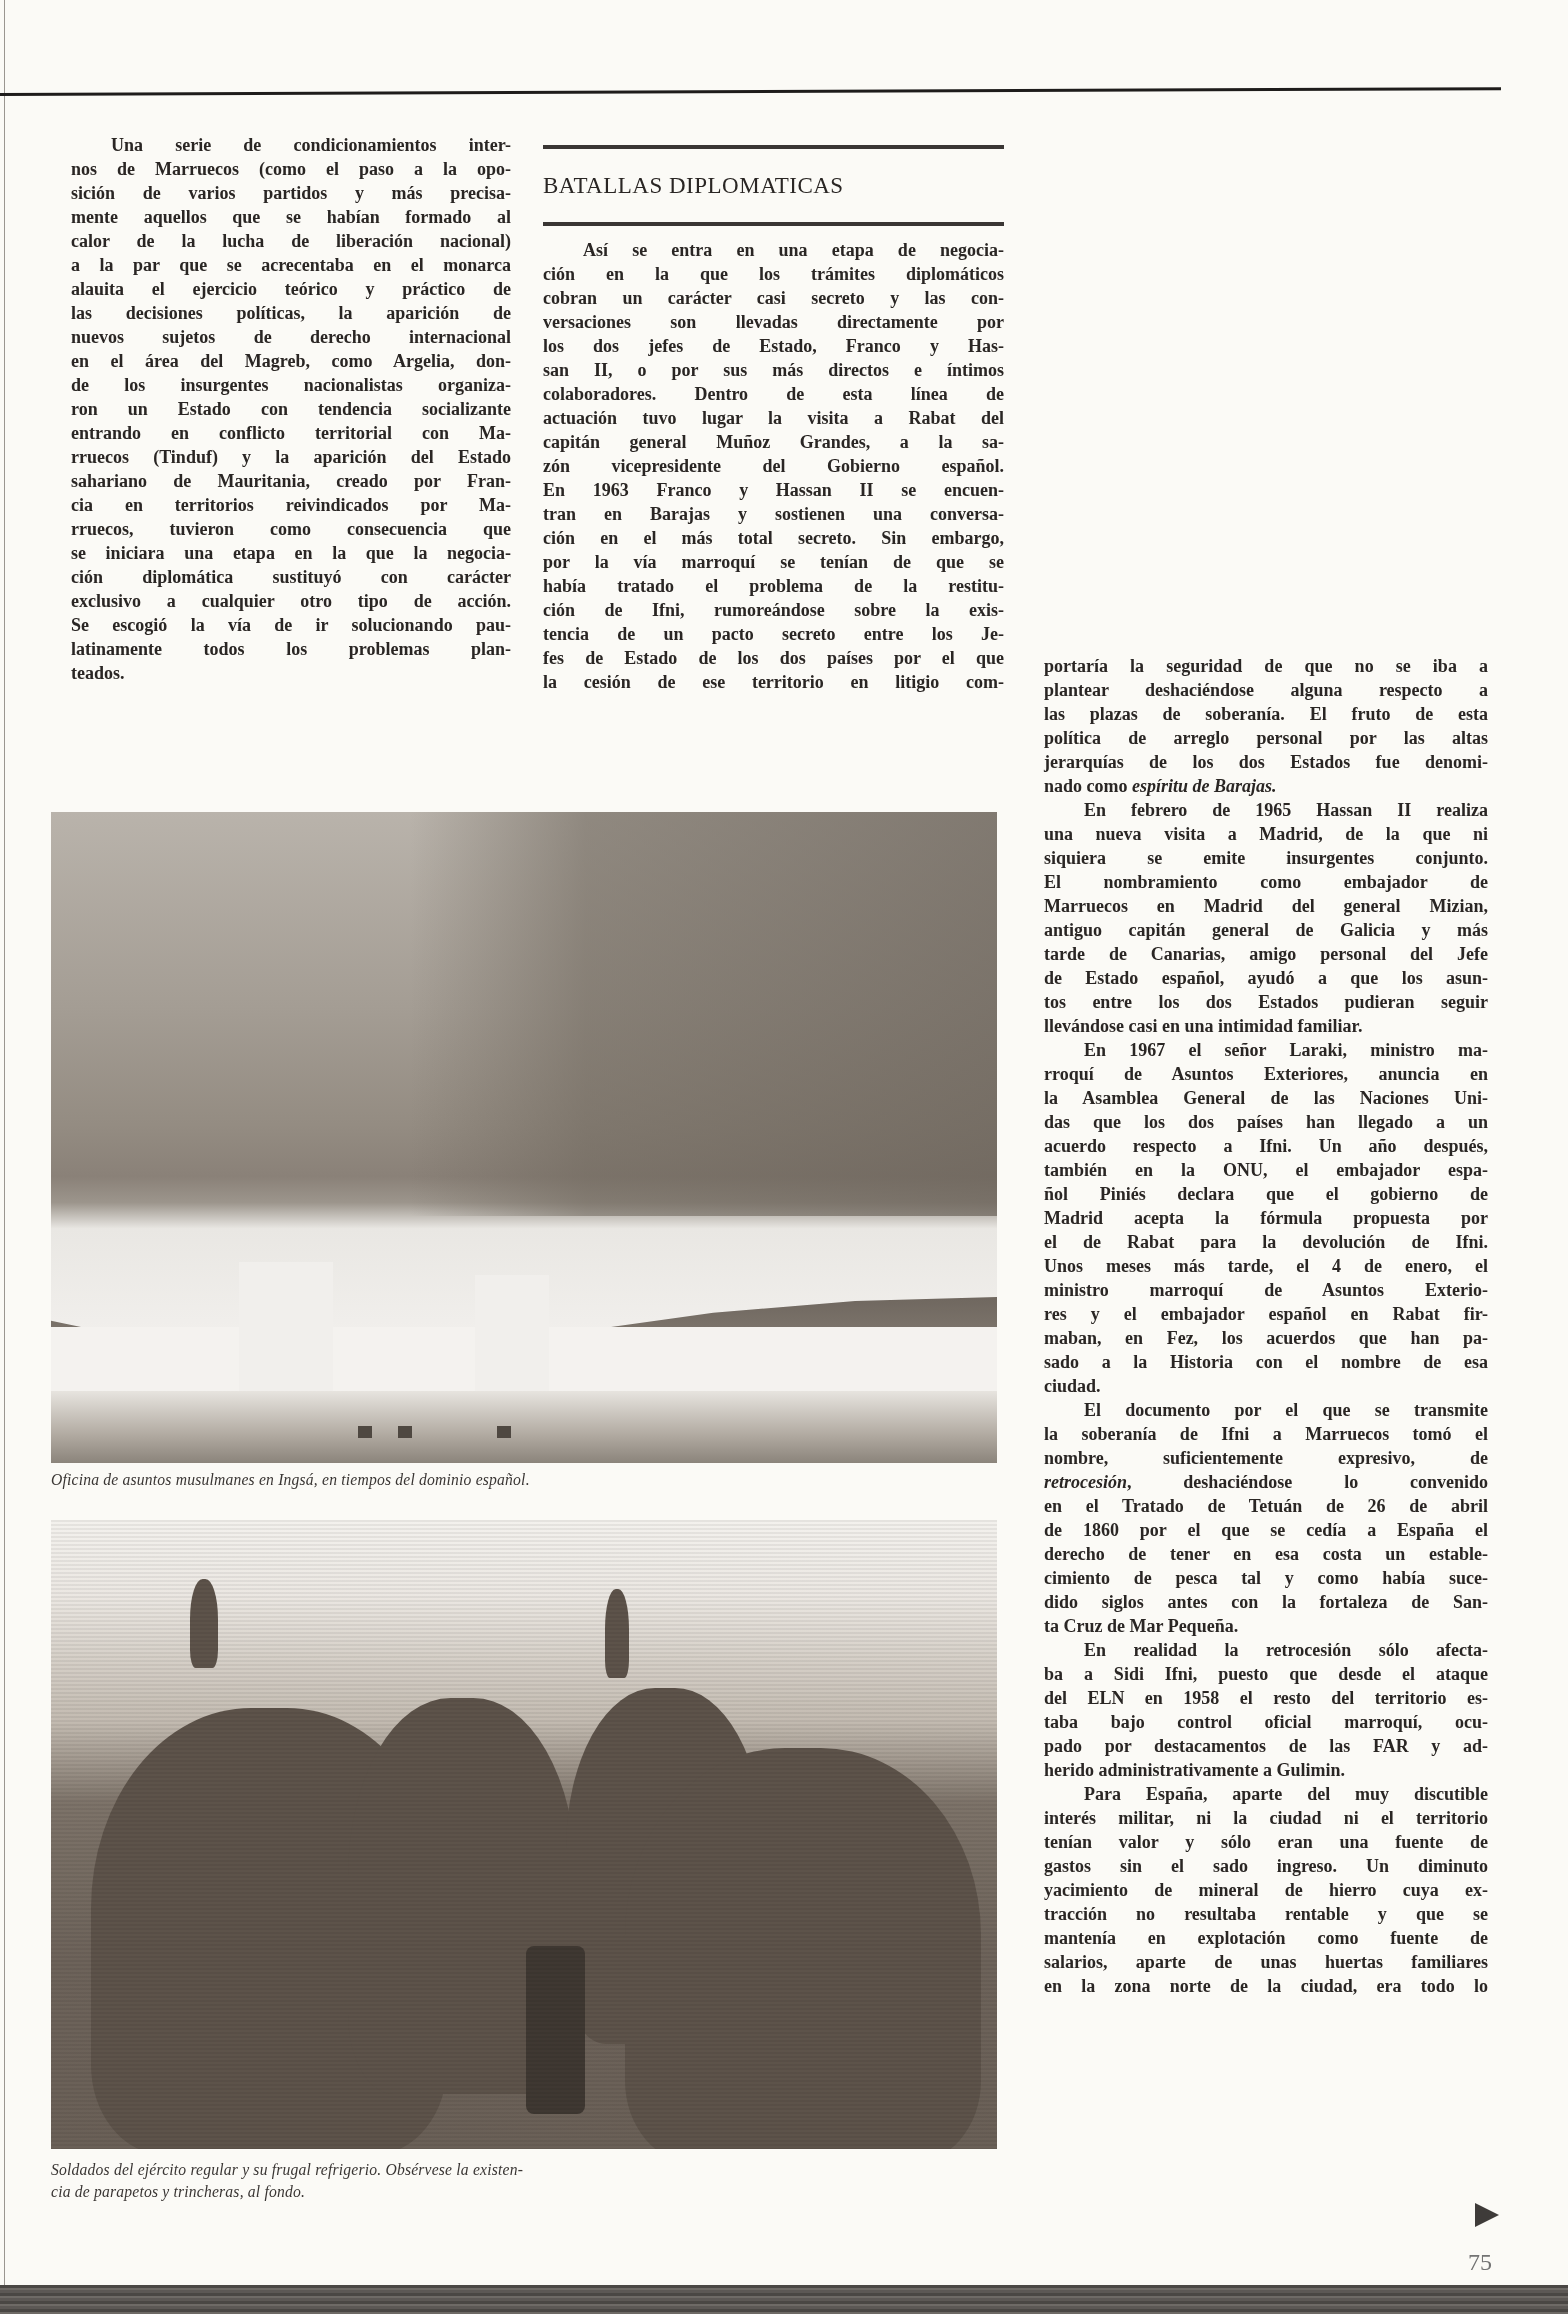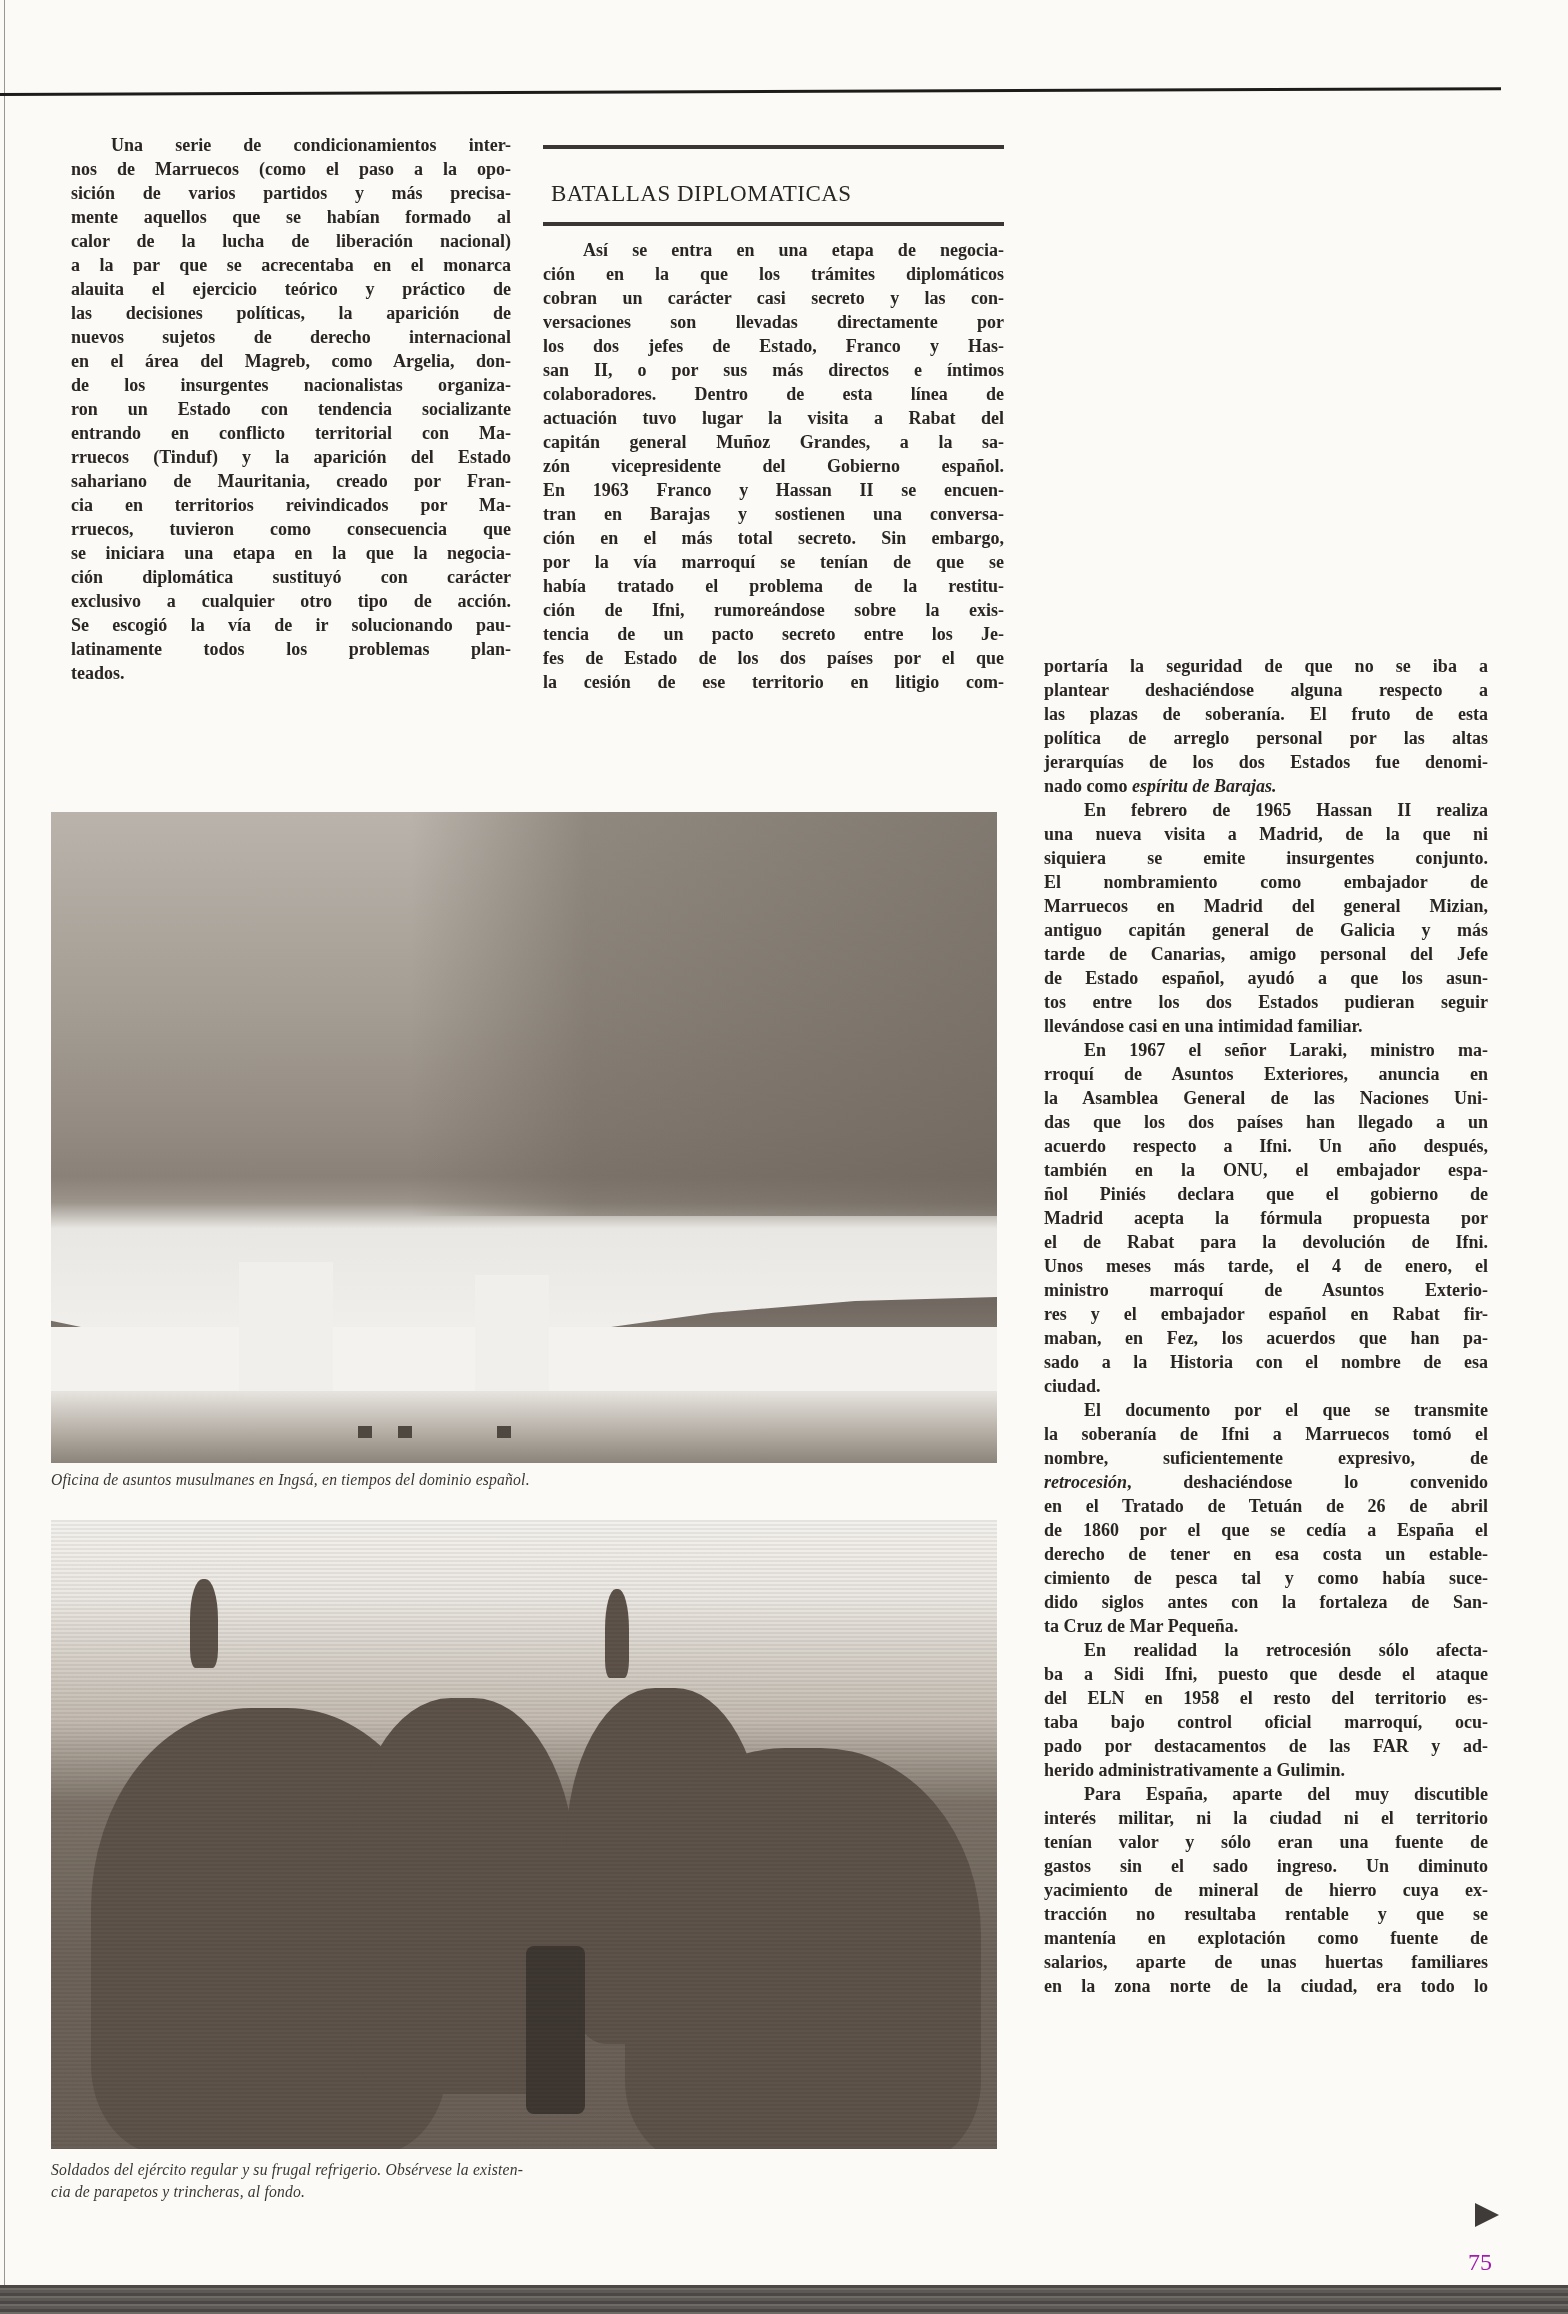--- a/index.html
+++ b/index.html
@@ -30,21 +30,21 @@
   #photo1 .tower.t3{left:840px;top:579px;width:109px;height:149px;}
   #photo1 .ground{position:absolute;left:0;top:579px;width:946px;height:72px;background:linear-gradient(180deg,#e7e4df,#b2aba2 60%,#8b847b);}
   #photo1 .window{position:absolute;width:14px;height:12px;background:#4f4841;}
   #photo2{top:1520px;height:629px;
     background:linear-gradient(180deg,#f3f1ed 0%,#ebe7e2 12%,#d6d0c8 22%,#c3bbb1 32%,#7d7369 45%,#6d635a 70%,#6a6057 100%);}
   #photo2 .figure{position:absolute;background:#5d534a;border-radius:45% 45% 20% 20%;}
   #photo2 .lines{position:absolute;inset:0;background:repeating-linear-gradient(180deg,rgba(0,0,0,0.06) 0 2px,rgba(255,255,255,0) 2px 4px);}
   .caption{position:absolute;left:51px;font-style:italic;font-size:17px;line-height:22px;color:#3a3634;transform:scaleX(0.92);transform-origin:left;letter-spacing:0.2px;}
   #caption1{top:1469px;}
   #caption2{top:2159px;width:1030px;}
-  .page-number{position:absolute;left:1468px;top:2249px;font-size:24px;color:#a21caf;}
+  .page-number{position:absolute;left:1468px;top:2249px;font-size:24px;color:#737373;}
   .continue-arrow{position:absolute;left:1475px;top:2203px;width:0;height:0;border-top:12px solid transparent;border-bottom:12px solid transparent;border-left:24px solid #3e3b39;}
   .bottom-strip{position:absolute;left:0;top:2285px;width:1568px;height:30px;
     background:repeating-linear-gradient(180deg,#4a4744 0 3px,#6e6a66 3px 5px,#5c5855 5px 8px);}
 </style>
 </head>
 <body>
 
 <div class="left-edge"></div>
 <div class="top-rule"></div>
 
@@ -70,21 +70,21 @@
       <span class="line">se iniciara una etapa en la que la negocia-</span>
       <span class="line">ción diplomática sustituyó con carácter</span>
       <span class="line">exclusivo a cualquier otro tipo de acción.</span>
       <span class="line">Se escogió la vía de ir solucionando pau-</span>
       <span class="line">latinamente todos los problemas plan-</span>
       <span class="line last">teados.</span>
     </p>
   </div>
 
 <div class="section-rule" style="top:145px;"></div>
-<h2 class="section-title" style="margin:8px;">BATALLAS DIPLOMATICAS</h2>
+<h2 class="section-title" style="margin:0;">BATALLAS DIPLOMATICAS</h2>
 <div class="section-rule" style="top:222px;"></div>
 <div class="col" id="col2">
     <p>
       <span class="line indent">Así se entra en una etapa de negocia-</span>
       <span class="line">ción en la que los trámites diplomáticos</span>
       <span class="line">cobran un carácter casi secreto y las con-</span>
       <span class="line">versaciones son llevadas directamente por</span>
       <span class="line">los dos jefes de Estado, Franco y Has-</span>
       <span class="line">san II, o por sus más directos e íntimos</span>
       <span class="line">colaboradores. Dentro de esta línea de</span>

